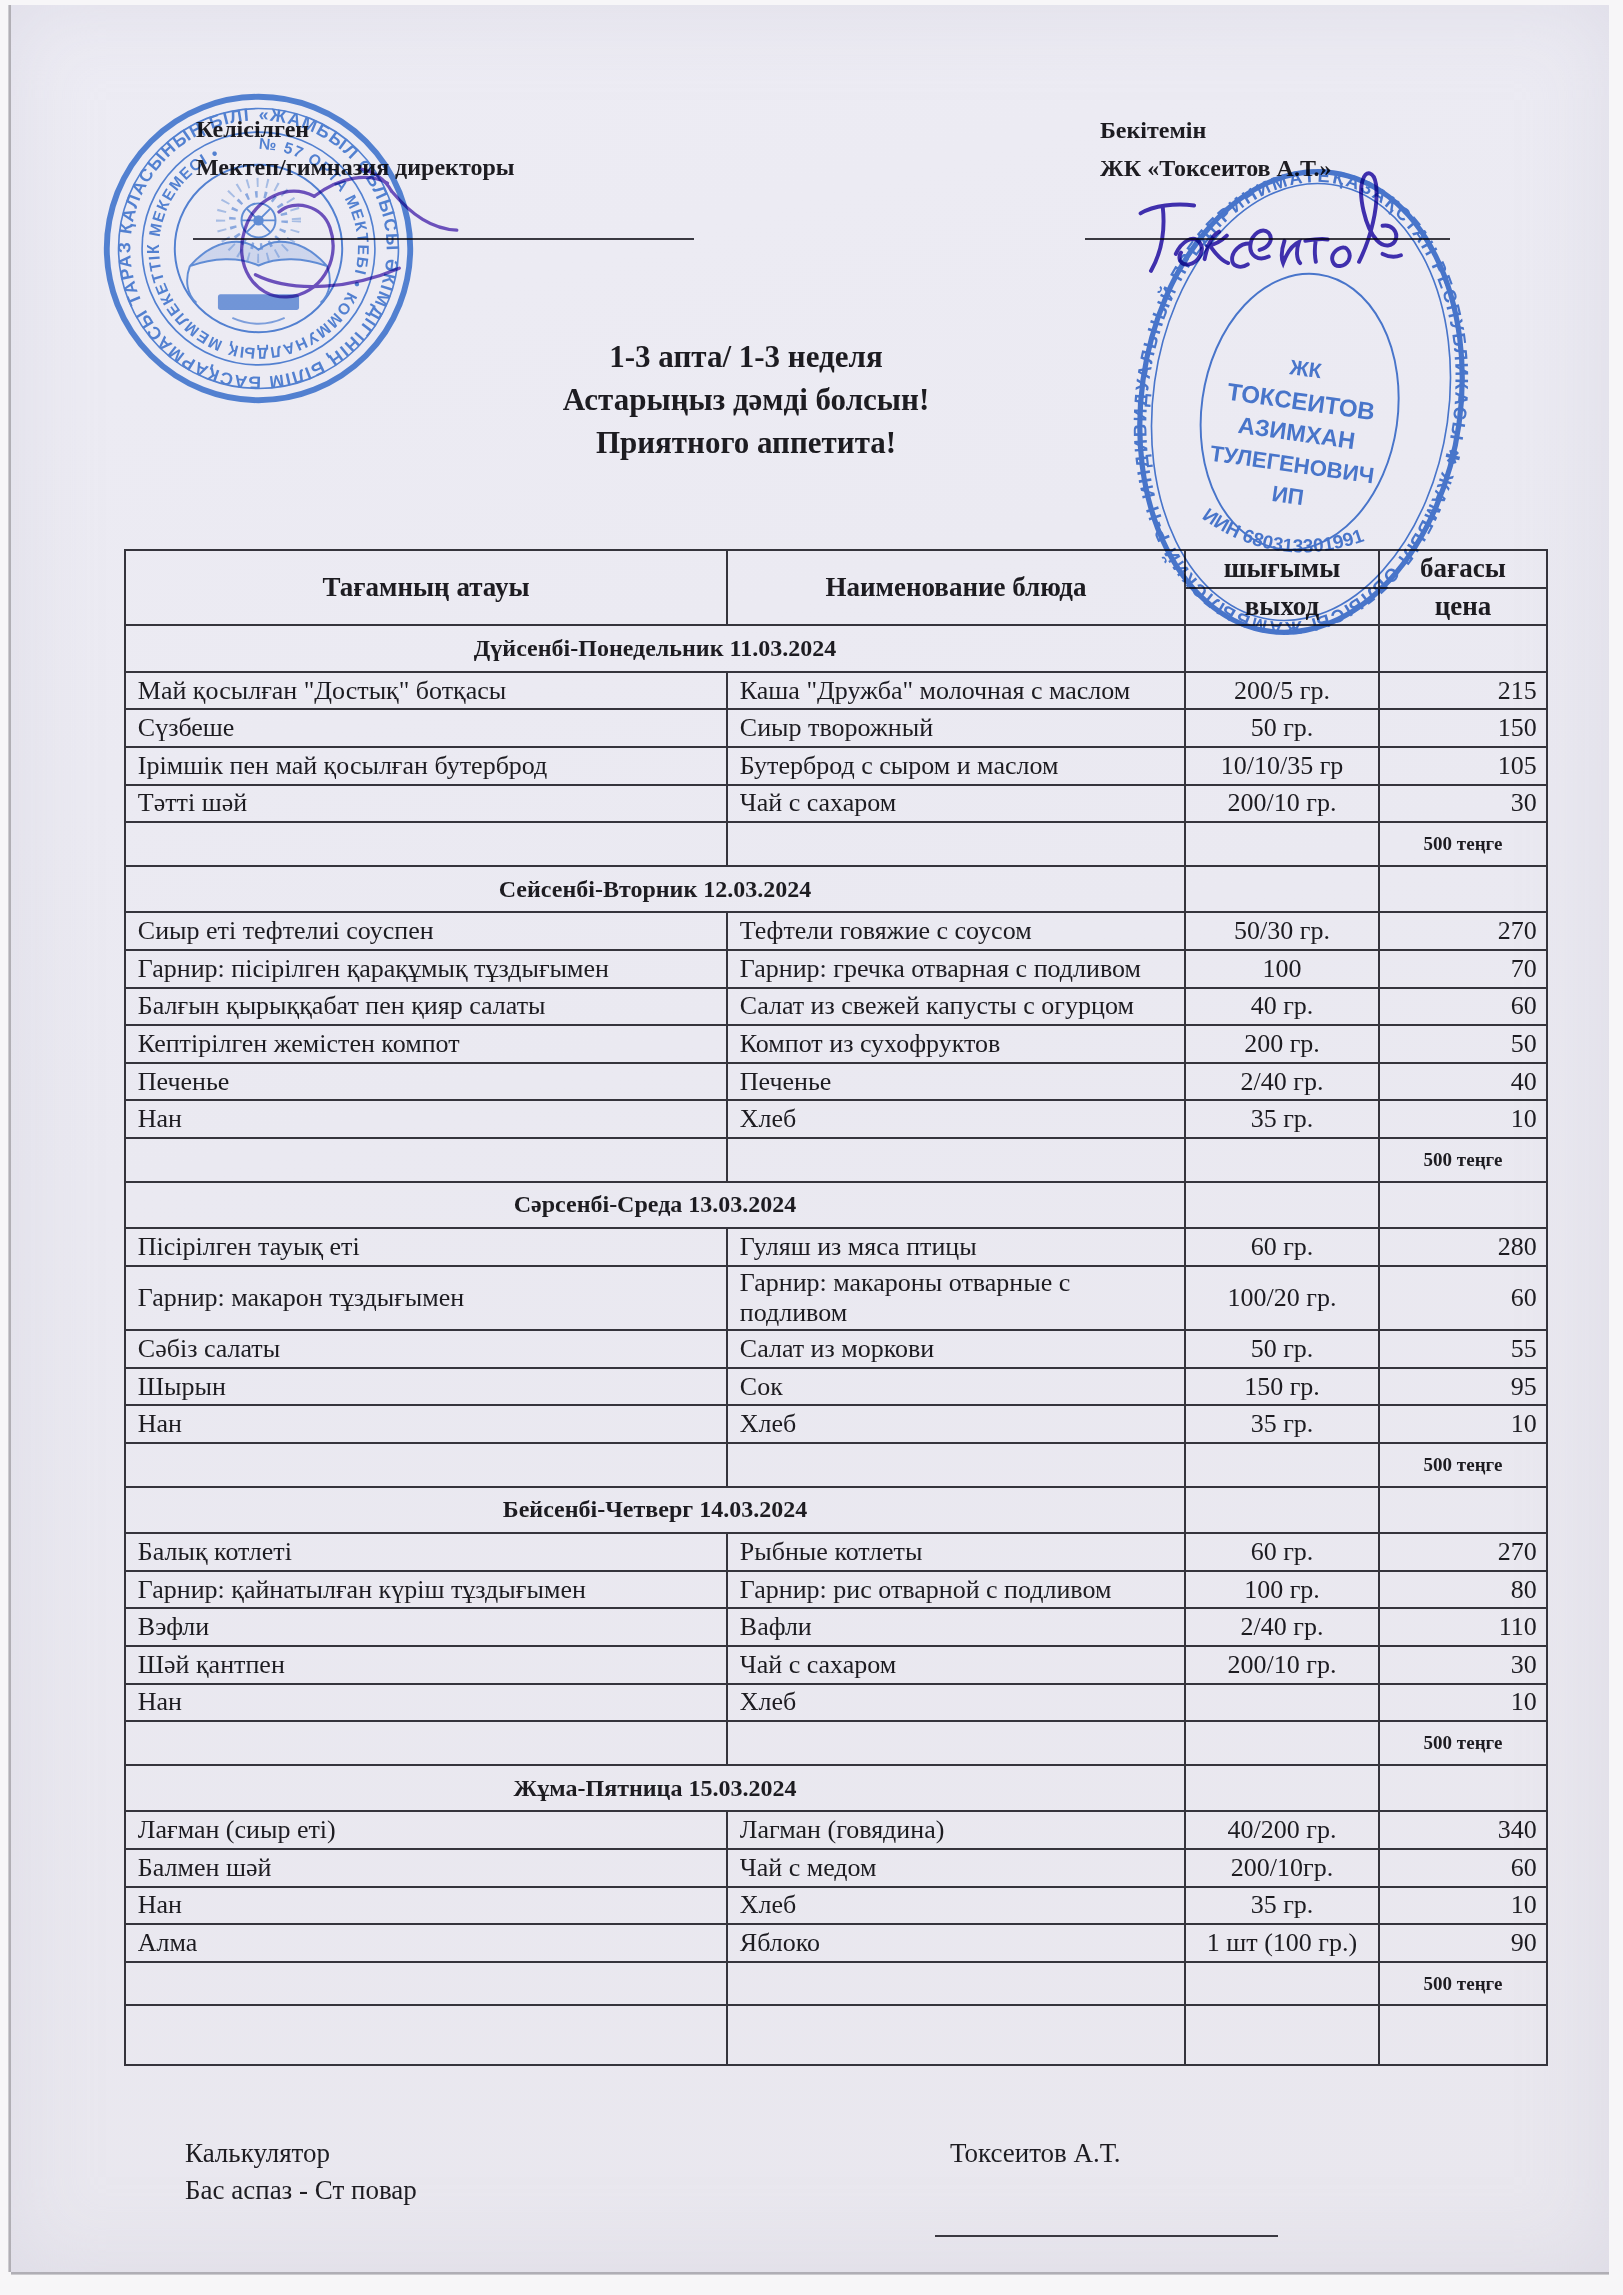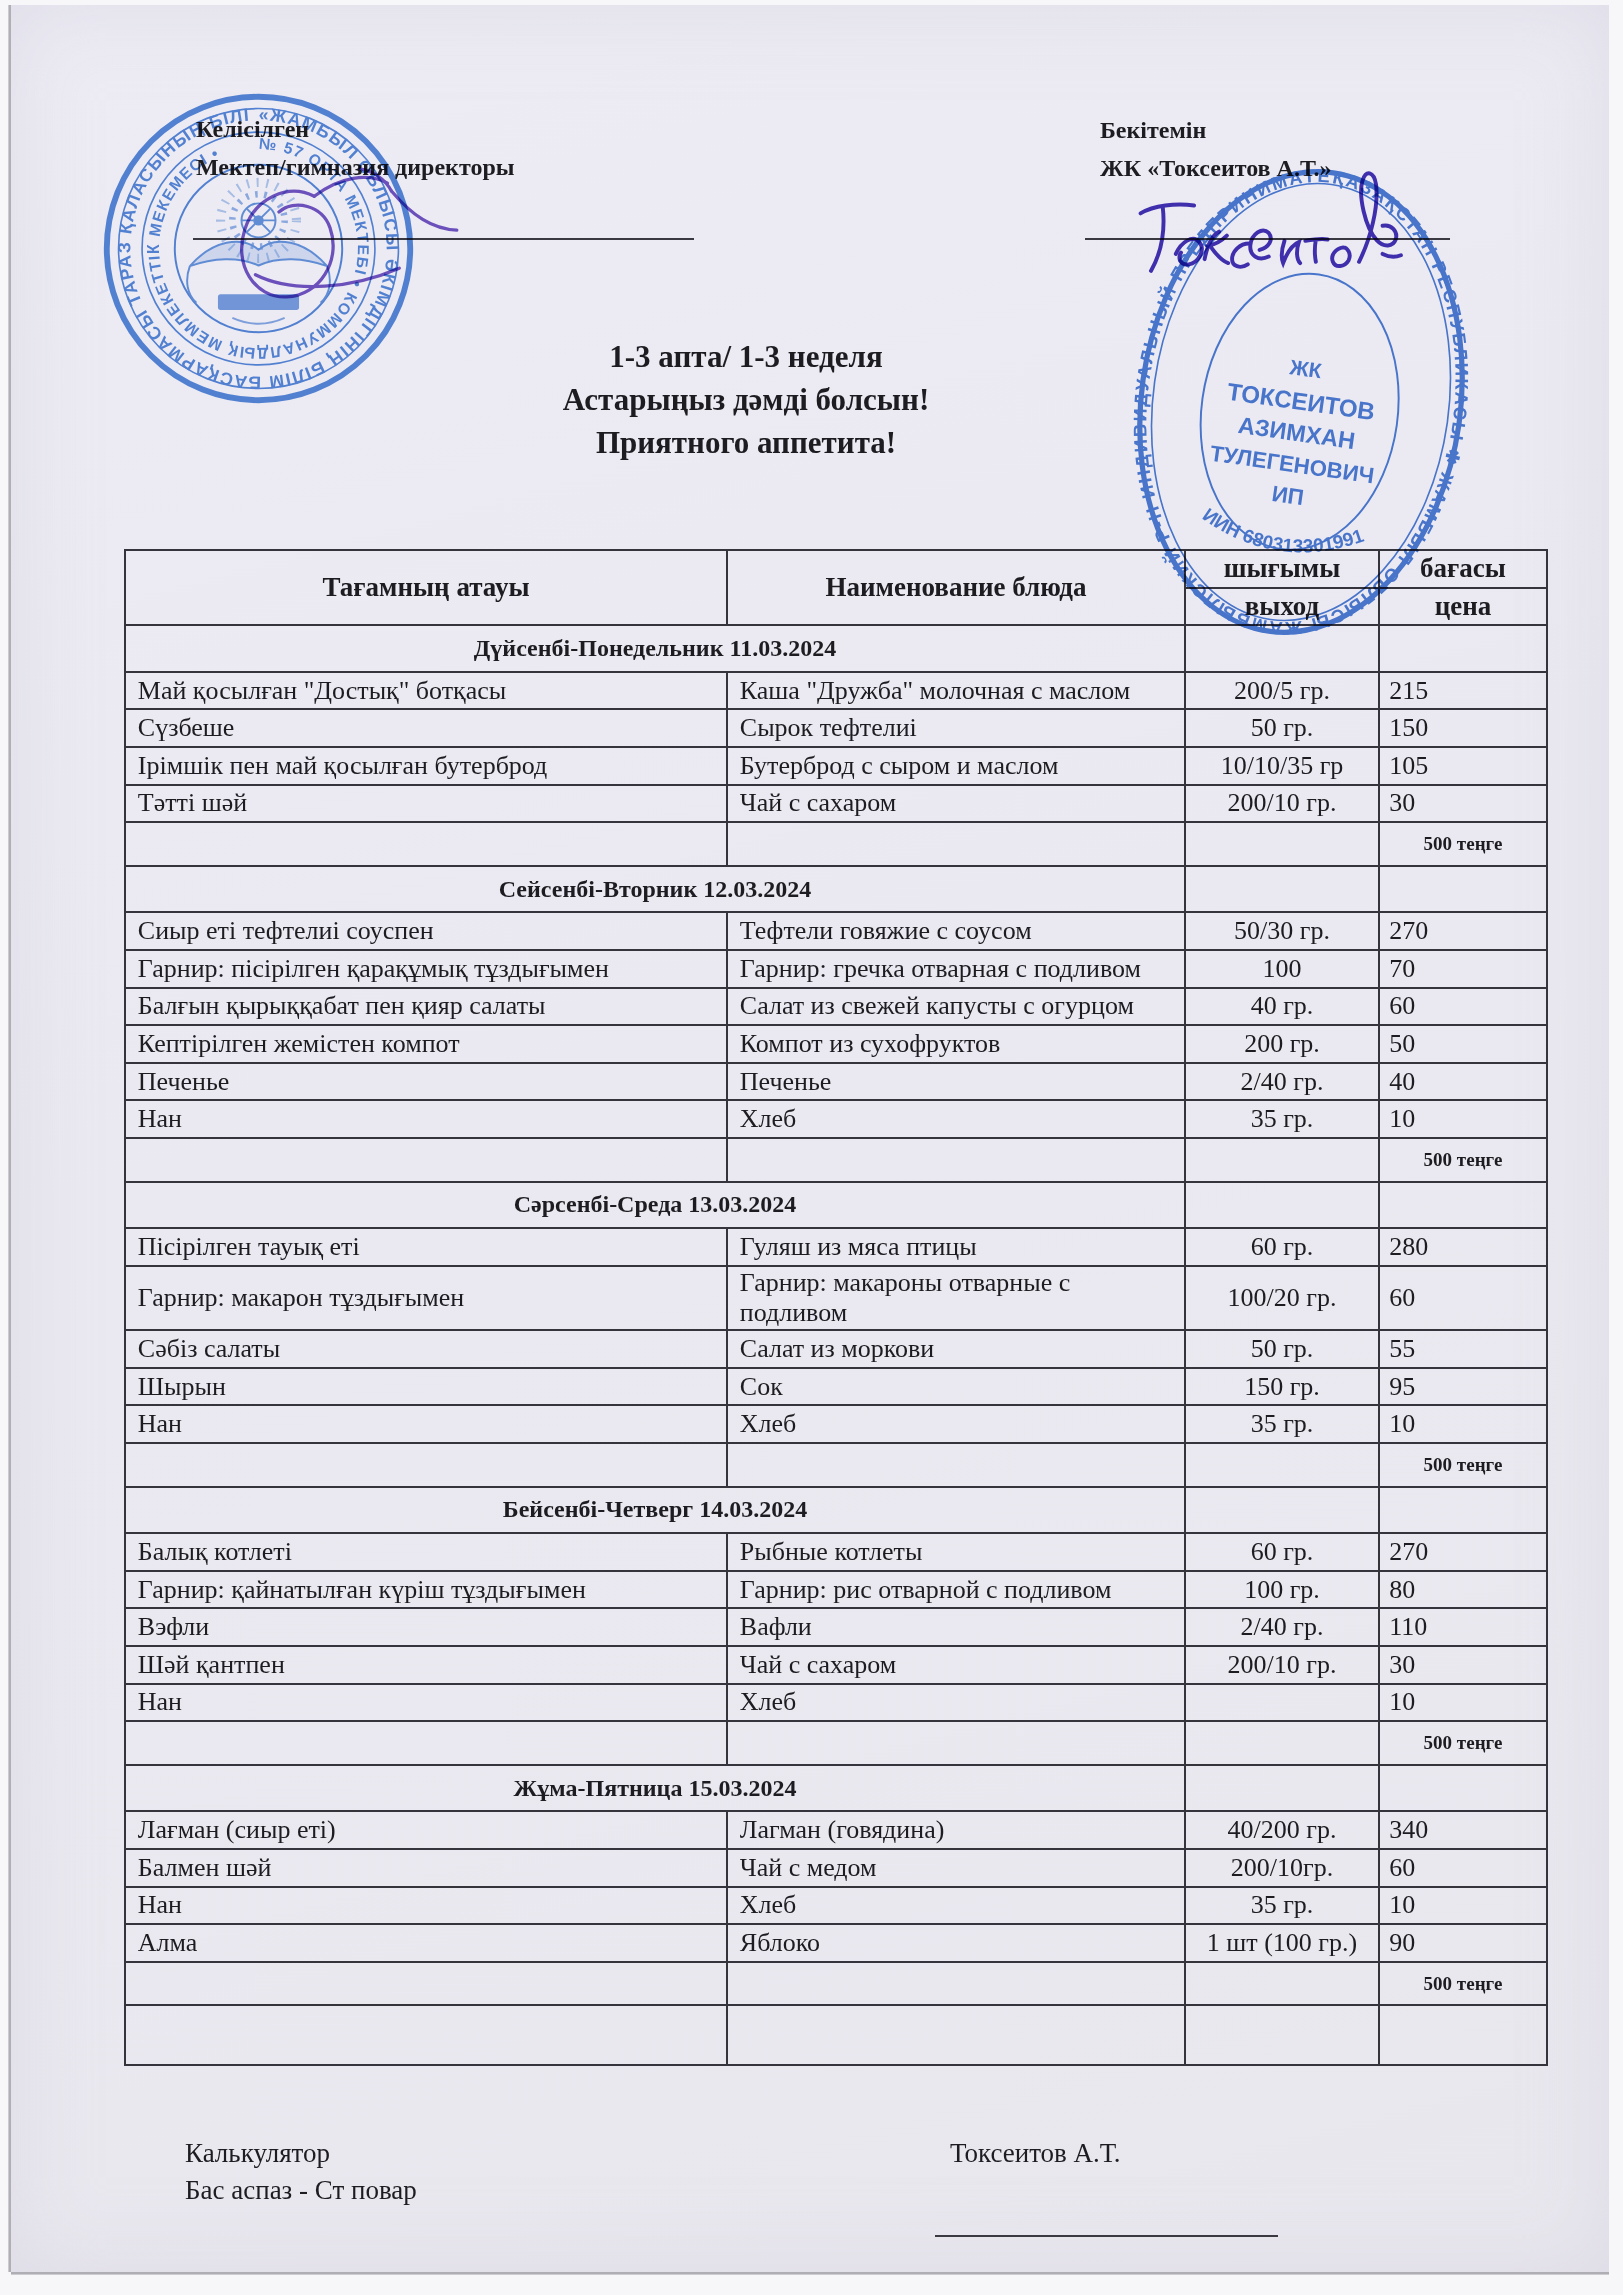--- a/index.html
+++ b/index.html
@@ -22,21 +22,21 @@
   .menu-table { left:124px; top:549px; width:1422px; border-collapse:collapse; table-layout:fixed;
                 font-size:26px; }
   .menu-table col.c1 { width:602px; } .menu-table col.c2 { width:458px; }
   .menu-table col.c3 { width:194px; } .menu-table col.c4 { width:168px; }
   .menu-table td, .menu-table th { border:2px solid #35343c; padding:1.3px 9.2px; vertical-align:middle; }
   .menu-table thead th { font-size:27px; font-weight:bold; height:33px; text-align:center; }
   tr.day-row td { height:42px; font-size:24px; font-weight:bold; text-align:center; }
   tr.item-row td { height:33px; }
   td.name-kk, td.name-ru { text-align:left; padding-left:11.8px; }
   td.portion { text-align:center; }
-  td.price { text-align:left; }
+  td.price { text-align:right; }
   tr.total-row td { height:39px; }
   tr.total-row td.total { font-weight:bold; font-size:19px; text-align:center; }
   tr.blank-row td { height:55px; }
   .footer-text { font-size:27px; line-height:37px; }
   .stamp { mix-blend-mode:multiply; opacity:.92; }
   .signature { mix-blend-mode:multiply; }
   svg text { font-family:"Liberation Sans", sans-serif; }
 </style>
 </head>
 <body>
@@ -87,21 +87,21 @@
         <td></td>
       </tr>
       <tr class="item-row">
         <td class="name-kk">Май қосылған  "Достық" ботқасы</td>
         <td class="name-ru">Каша "Дружба" молочная с маслом</td>
         <td class="portion">200/5 гр.</td>
         <td class="price">215</td>
       </tr>
       <tr class="item-row">
         <td class="name-kk">Сүзбеше</td>
-        <td class="name-ru">Сырок тефтелиі</td>
+        <td class="name-ru">Сиыр творожный</td>
         <td class="portion">50 гр.</td>
         <td class="price">150</td>
       </tr>
       <tr class="item-row">
         <td class="name-kk">Ірімшік пен май қосылған бутерброд</td>
         <td class="name-ru">Бутерброд с сыром и маслом</td>
         <td class="portion">10/10/35 гр</td>
         <td class="price">105</td>
       </tr>
       <tr class="item-row">

